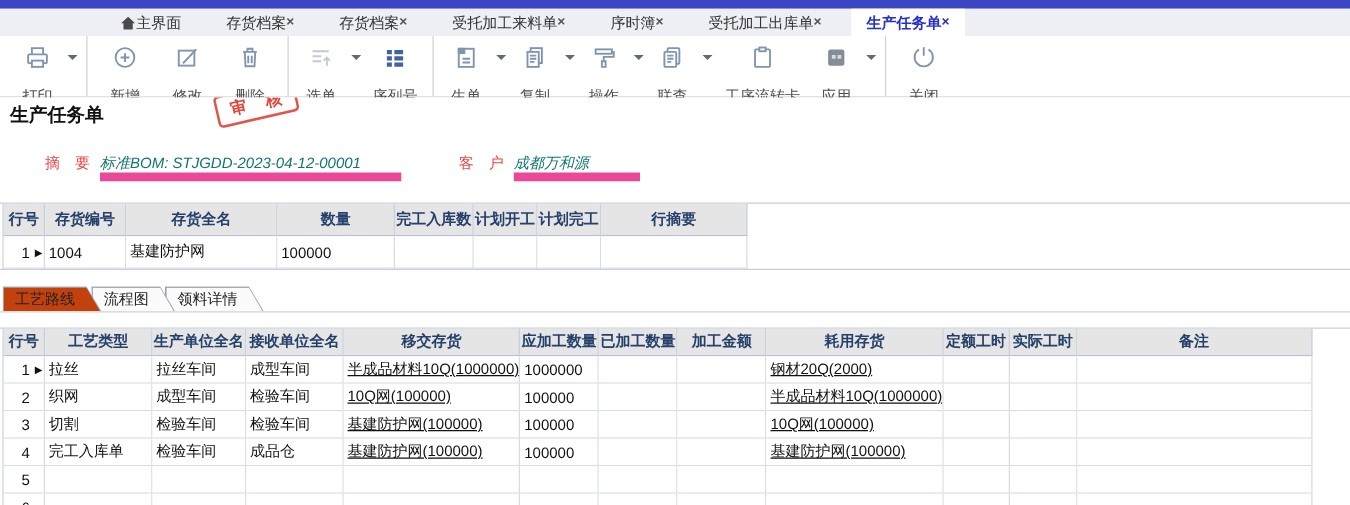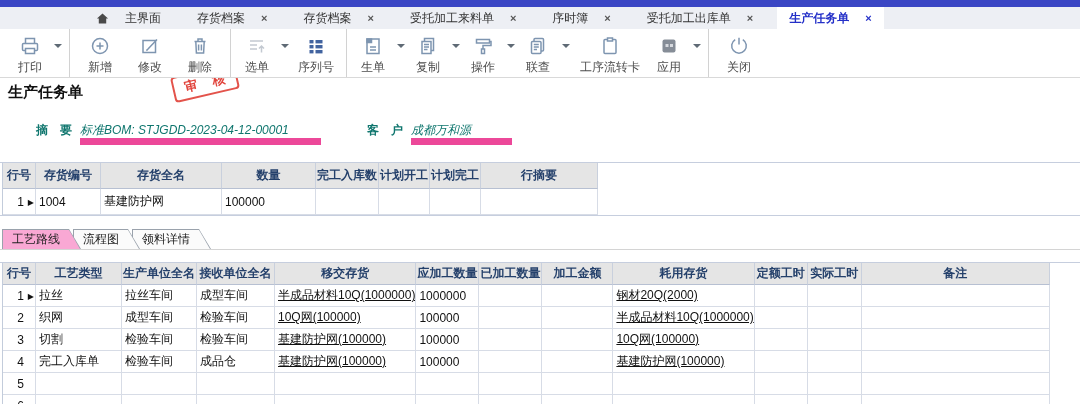--- a/index.html
+++ b/index.html
@@ -2,46 +2,46 @@
 <html><head>
 <meta charset="utf-8">
 <style>
   html,body{margin:0;padding:0;width:1080px;height:404px;overflow:hidden;background:#fff;
     font-family:"Liberation Sans","DejaVu Sans",sans-serif;font-size:12px;color:#1a1a1a;}
   .screen{position:relative;width:1080px;height:404px;}
   
   .top-strip{height:7px;background:#3a46c4;}
   
   .tabbar{height:22px;background:#edeff4;display:flex;align-items:stretch;padding-left:84px;}
-  .tab{display:flex;align-items:center;gap:16px;padding:0 12px;margin-right:12px;color:#333;white-space:nowrap;cursor:default;}
+  .tab{display:flex;align-items:center;gap:0;padding:0 12px;margin-right:12px;color:#333;white-space:nowrap;cursor:default;}
   .tab .x{color:#555;font-size:11px;font-weight:bold;line-height:1;}
   .tab.active{background:#fff;color:#2430c8;font-weight:bold;}
   .tab.active .x{color:#2430c8;}
   .home-ic{display:inline-flex;width:13px;height:13px;}
   
   .toolbar{height:48px;background:#fff;border-bottom:1px solid #d9d9d9;display:flex;align-items:stretch;padding-left:4px;}
   .tgroup{display:flex;align-items:stretch;padding:2px 5px;}
   .tgroup + .tgroup{border-left:1px solid #d2d2d2;}
-  .tbtn{width:50px;display:flex;flex-direction:column;align-items:center;justify-content:flex-start;padding-top:4px;gap:2px;cursor:default;}
+  .tbtn{width:50px;display:flex;flex-direction:column;align-items:center;justify-content:flex-start;padding-top:4px;gap:12px;cursor:default;}
   .tbtn.wide{width:76px;}
   .tbtn.narrow{width:42px;}
   .tlabel{font-size:12px;color:#4d4d4d;white-space:nowrap;}
   .ticon{height:22px;display:flex;align-items:center;justify-content:center;}
   .caret{width:13px;display:flex;align-items:flex-start;justify-content:center;padding-top:13px;}
   .caret i{width:0;height:0;border-left:4px solid transparent;border-right:4px solid transparent;border-top:4px solid #5f6a75;}
   svg.ic{stroke:#7e95b0;fill:none;stroke-width:1.5;}
   svg.ic.dis{stroke:#c3c9d1;}
   
   .content{position:relative;height:326px;overflow:hidden;background:#fff;}
   .page-title{position:absolute;left:8px;top:5px;font-size:15px;font-weight:bold;color:#111;}
   .stamp{position:absolute;left:172px;top:-8px;transform:rotate(-13deg);border:2px solid rgba(222,53,44,.85);
     border-radius:4px;color:rgba(222,53,44,.92);font-weight:bold;font-size:13px;letter-spacing:6px;
     padding:2px 4px 2px 10px;background:rgba(255,255,255,.2);}
   .form-row{position:absolute;left:0;top:44px;display:flex;align-items:baseline;}
-  .flabel{color:#0f766e;margin-right:8px;white-space:pre;font-weight:bold;}
+  .flabel{color:#ef4444;margin-right:8px;white-space:pre;}
   .fvalue{display:inline-block;border-bottom:7px solid #ec4899;height:16px;color:#0f766e;white-space:nowrap;overflow:hidden;font-style:italic;}
   .ml36{margin-left:36px;} .ml46{margin-left:46px;}
   .w241{width:241px;} .w101{width:101px;}
   
   .gridwrap{position:absolute;left:0;width:1080px;background:#fff;}
   .grid1{top:84px;border-top:1px solid #c6cede;border-bottom:1px solid #c6cede;}
   .grid2{top:184px;border-top:1px solid #c6cede;}
   table.grid{border-collapse:separate;border-spacing:0;table-layout:fixed;margin-left:2px;border-left:1px solid #c3ccdb;}
   table.grid th{background:#e5e5e5;color:#24406b;font-weight:bold;font-size:12px;text-align:center;
     border-right:1px solid #c9d0dd;border-bottom:1px solid #b7c0d2;white-space:nowrap;overflow:hidden;padding:0 1px;}
@@ -52,21 +52,21 @@
   td.rh{background:#e9edf7;text-align:center;padding:0;position:relative;border-right:1px solid #b7c0d2;color:#222;}
   td.rh .arr{position:absolute;right:1px;top:50%;transform:translateY(-50%);font-size:8px;color:#111;}
   td.sel{background:#2f63c5;color:#fff;}
   td.lnk{color:#2424cc;text-decoration:underline;}
   td.ghost{background:#efefef;}
   
   .subtabs{position:absolute;left:0;top:151px;width:1080px;height:21px;display:flex;padding-left:2px;border-bottom:1px solid #d4d4d4;box-sizing:border-box;}
   .stab{position:relative;margin-right:-8px;background:#9aa2ac;clip-path:polygon(0 0,calc(100% - 12px) 0,100% 100%,0 100%);padding:1px 1px 0 1px;height:20px;box-sizing:border-box;}
   .stab>span{display:block;height:19px;line-height:19px;padding:0 20px 0 9px;font-size:12px;color:#222;background:#fbfbfb;
     clip-path:polygon(0 0,calc(100% - 11px) 0,100% 100%,0 100%);white-space:nowrap;}
-  .stab.active{z-index:3;} .stab.active>span{background:#f9a8d4;}
+  .stab.active{z-index:3;} .stab.active>span{background:#c2410c;}
   .stab:nth-child(2){z-index:2;} .stab:nth-child(3){z-index:1;}
 </style>
 </head>
 <body>
 
 <div class="screen">
 
   <div class="top-strip"></div>
 
   <div class="tabbar">

